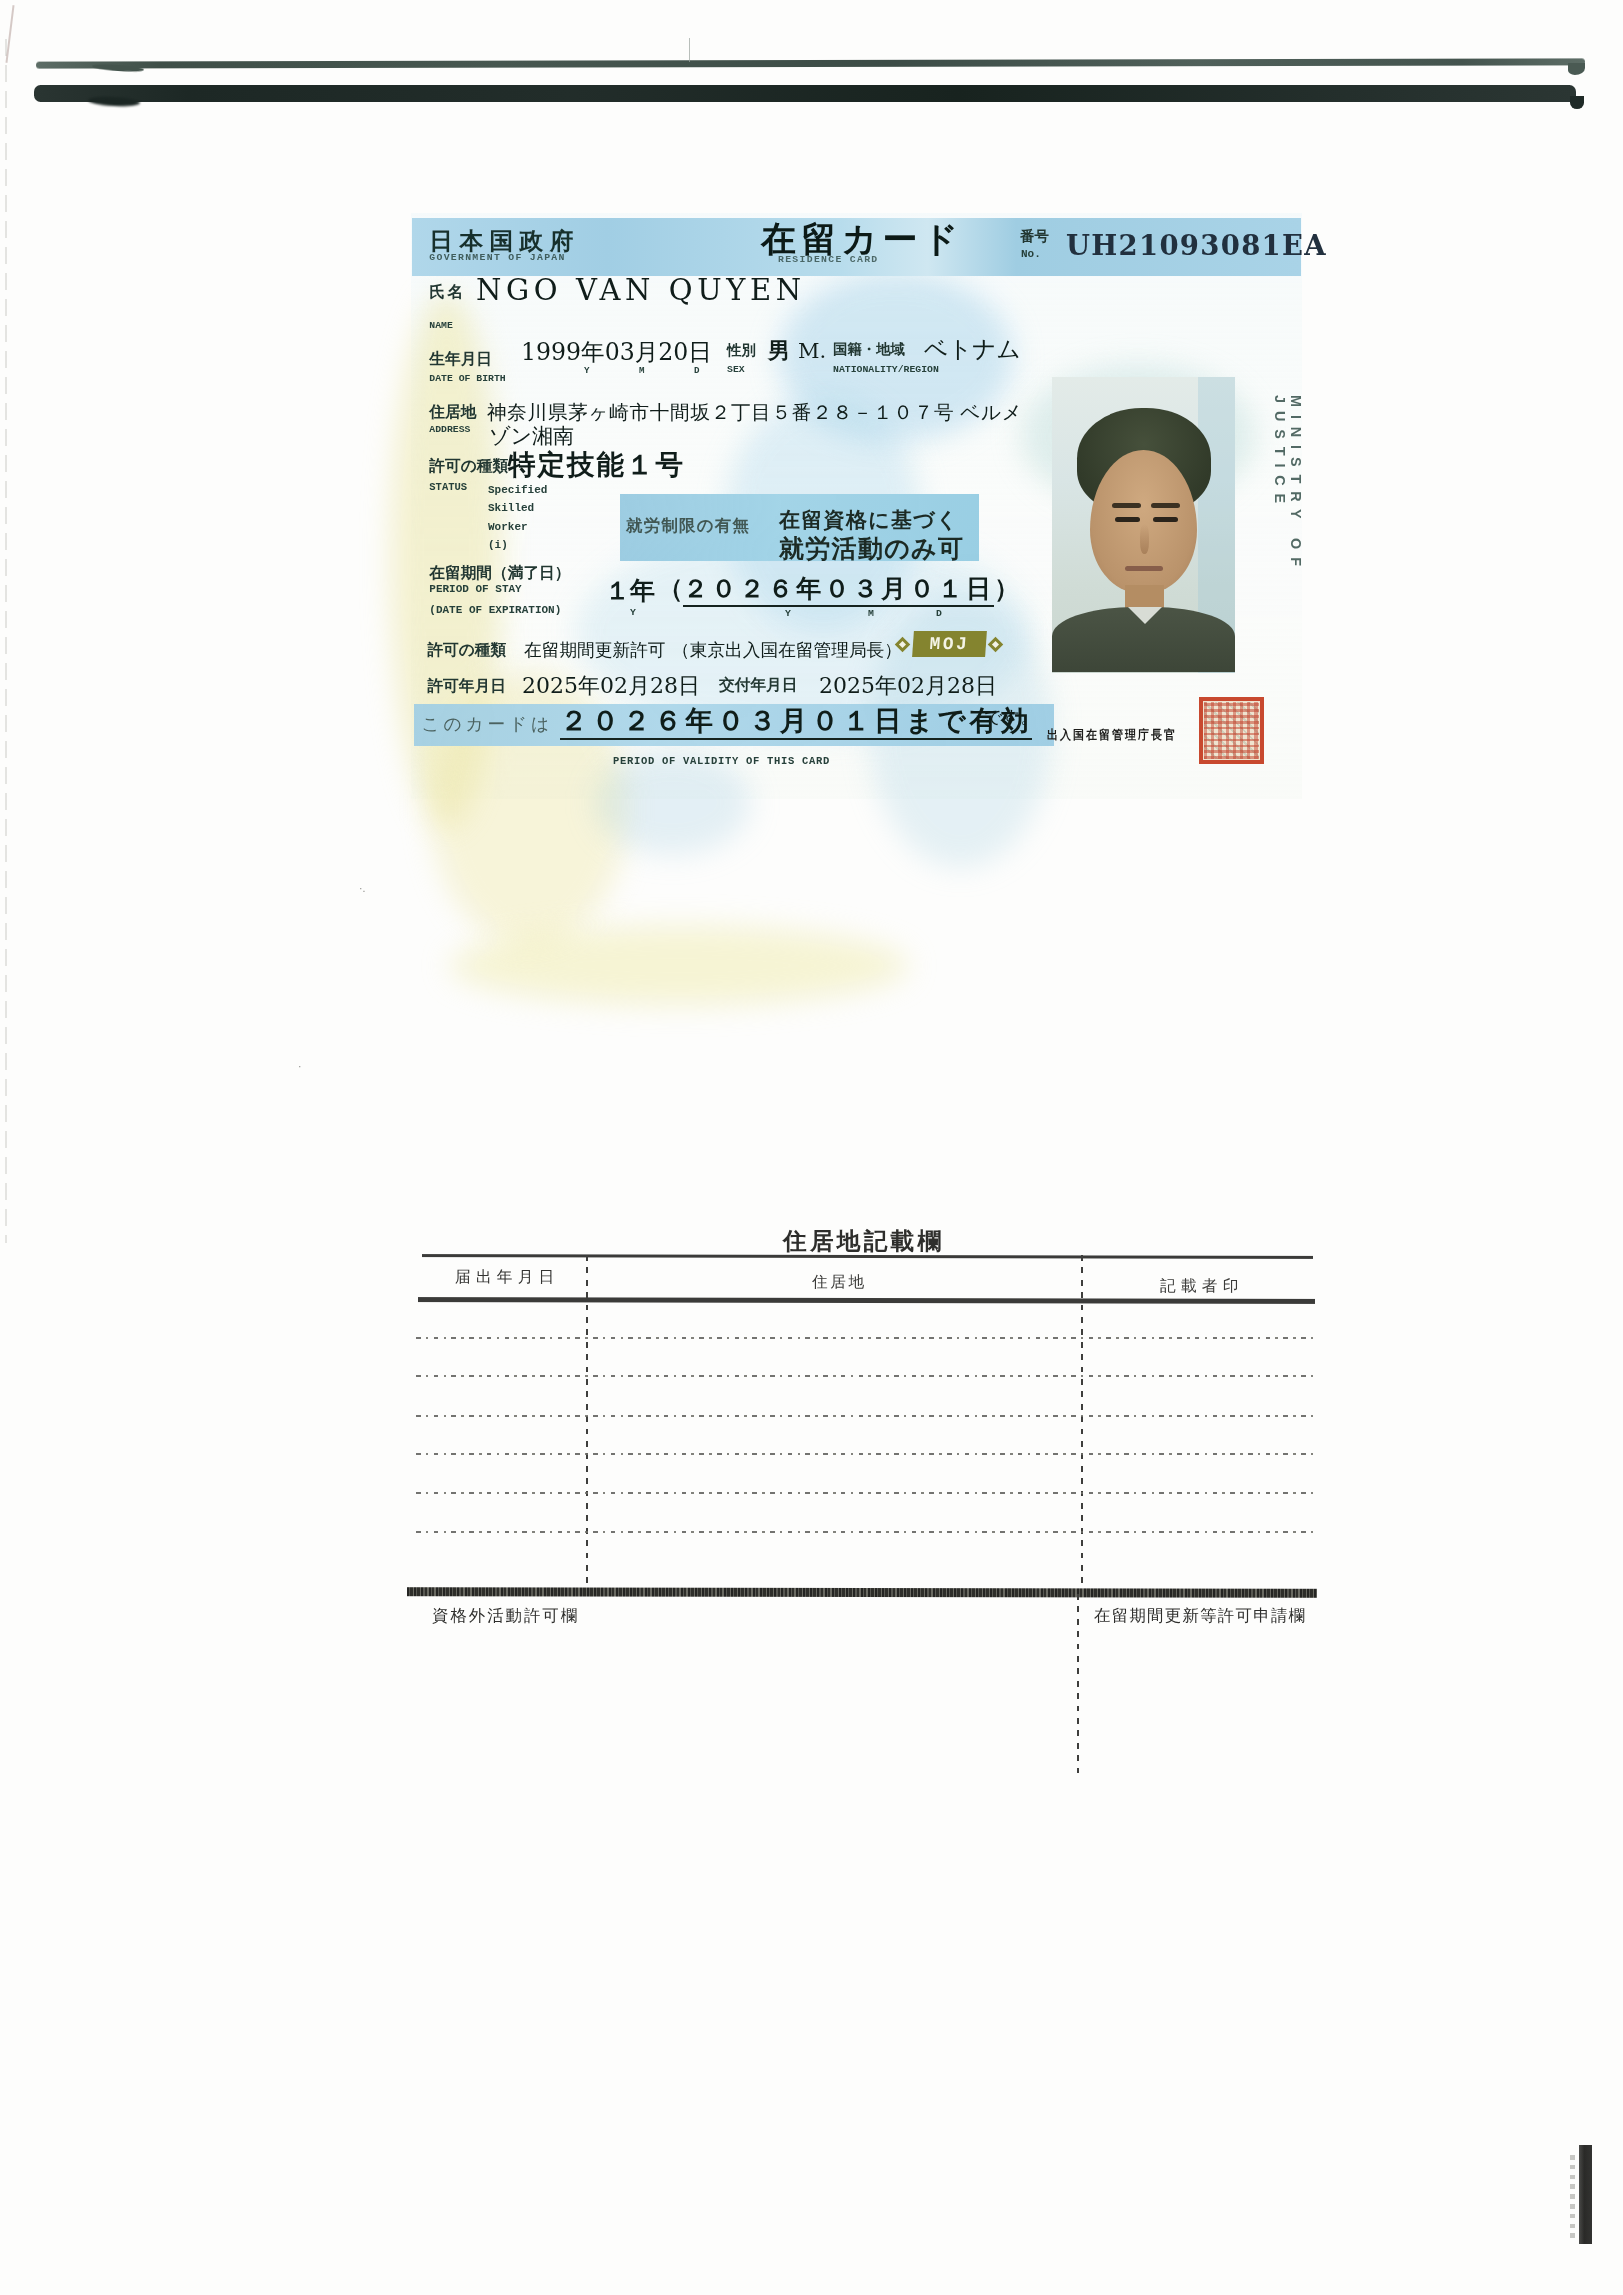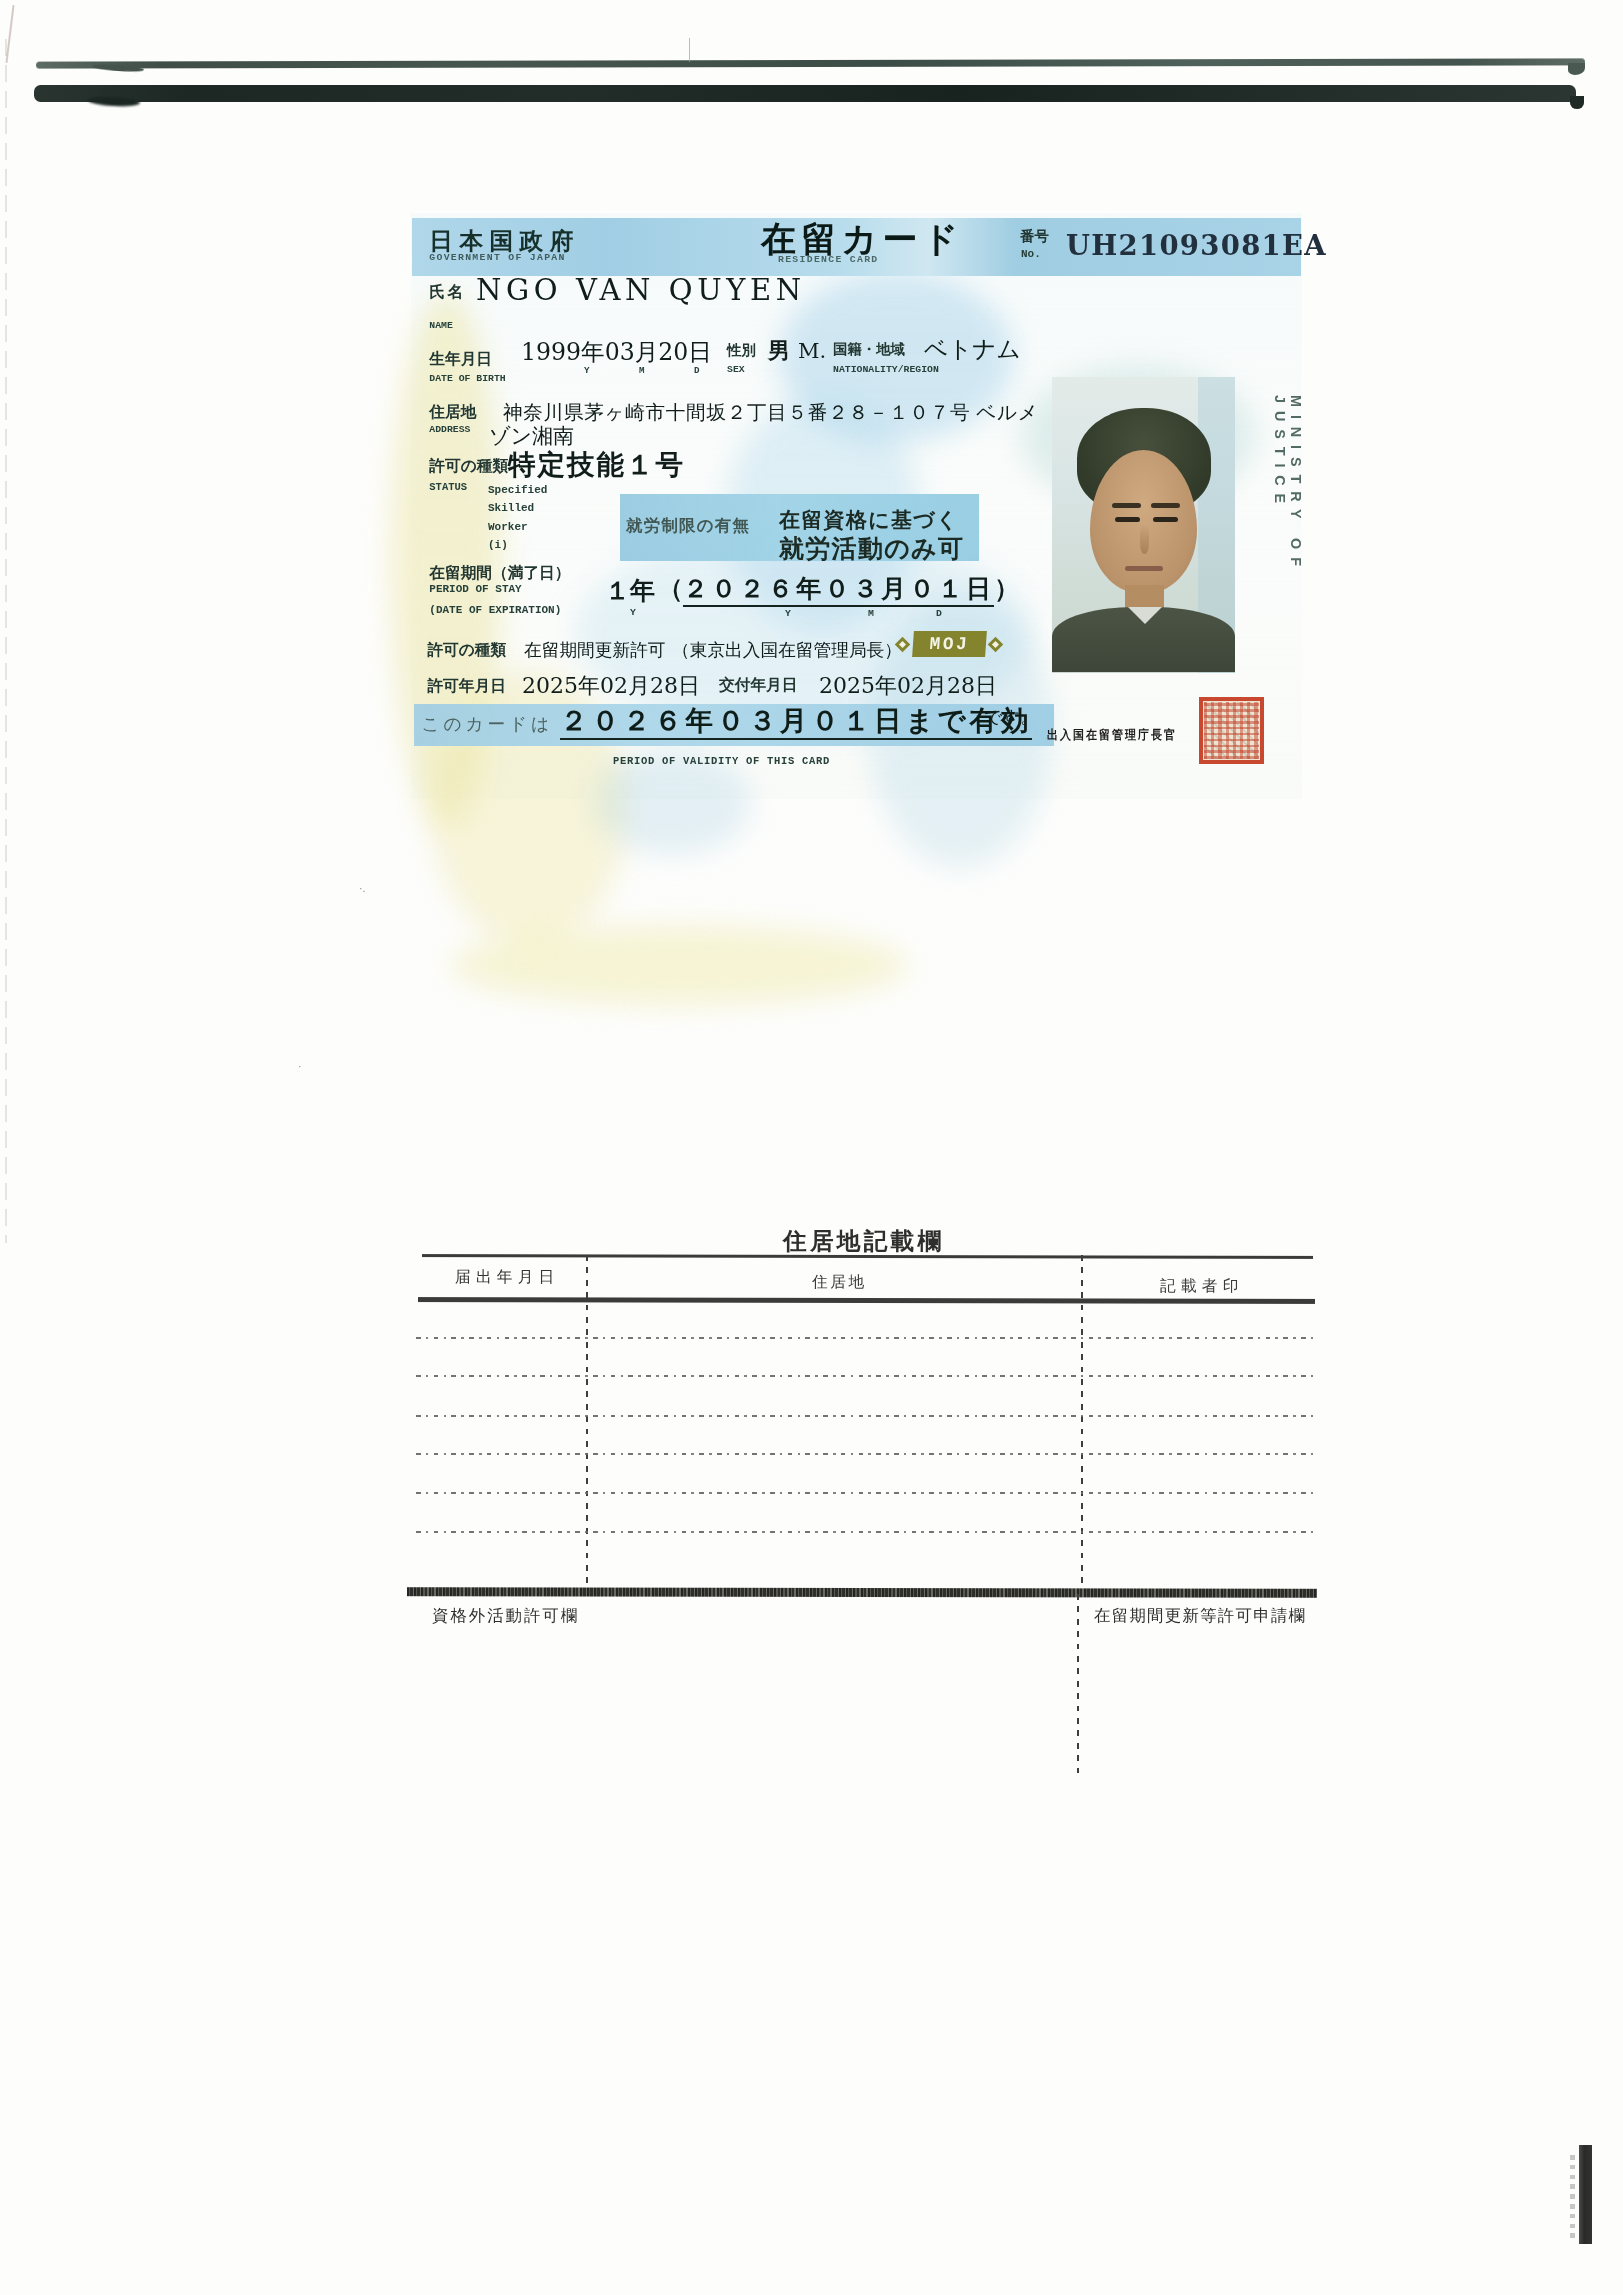--- a/index.html
+++ b/index.html
@@ -152,21 +152,21 @@
     <div class="abs jp lbl" style="left:422px;top:127px;font-size:14.4px;">国籍・地域</div>
     <div class="abs jp ink" style="left:513px;top:120px;font-size:23.6px;">ベトナム</div>
     <div class="abs sub" style="left:18.3px;top:136px;font-size:9.8px;margin-top:24px;">DATE OF BIRTH</div>
     <div class="abs sub" style="left:173px;top:152px;font-size:9.2px;">Y</div>
     <div class="abs sub" style="left:228px;top:152px;font-size:9.2px;">M</div>
     <div class="abs sub" style="left:283px;top:152px;font-size:9.2px;">D</div>
     <div class="abs sub" style="left:316px;top:151px;font-size:9.8px;">SEX</div>
     <div class="abs sub" style="left:422px;top:151px;font-size:9.8px;">NATIONALITY/REGION</div>
 
     <div class="abs jp lbl" style="left:18.3px;top:189px;font-size:15.7px;">住居地</div>
-    <div class="abs jp ink" style="left:92px;top:186px;font-size:19.6px;letter-spacing:0.7px;">神奈川県茅ヶ崎市十間坂２丁目５番２８－１０７号 ベルメ</div>
+    <div class="abs jp ink" style="left:76px;top:186px;font-size:19.6px;letter-spacing:0.7px;">神奈川県茅ヶ崎市十間坂２丁目５番２８－１０７号 ベルメ</div>
     <div class="abs sub" style="left:18.3px;top:211px;font-size:9.8px;">ADDRESS</div>
     <div class="abs jp ink" style="left:78px;top:209px;font-size:21px;">ゾン湘南</div>
 
     <div class="abs jp lbl" style="left:18.3px;top:243px;font-size:15.7px;">許可の種類</div>
     <div class="abs jp ink" style="left:97px;top:234px;font-size:27.5px;font-weight:bold;letter-spacing:2px;">特定技能１号</div>
     <div class="abs sub" style="left:18.3px;top:268px;font-size:10.5px;">STATUS</div>
     <div class="abs sub" style="left:77px;top:271px;font-size:11px;">Specified</div>
     <div class="abs sub" style="left:77px;top:289px;font-size:11px;">Skilled</div>
     <div class="abs sub" style="left:77px;top:308px;font-size:11px;">Worker</div>
     <div class="abs sub" style="left:77px;top:326px;font-size:11px;">(i)</div>

